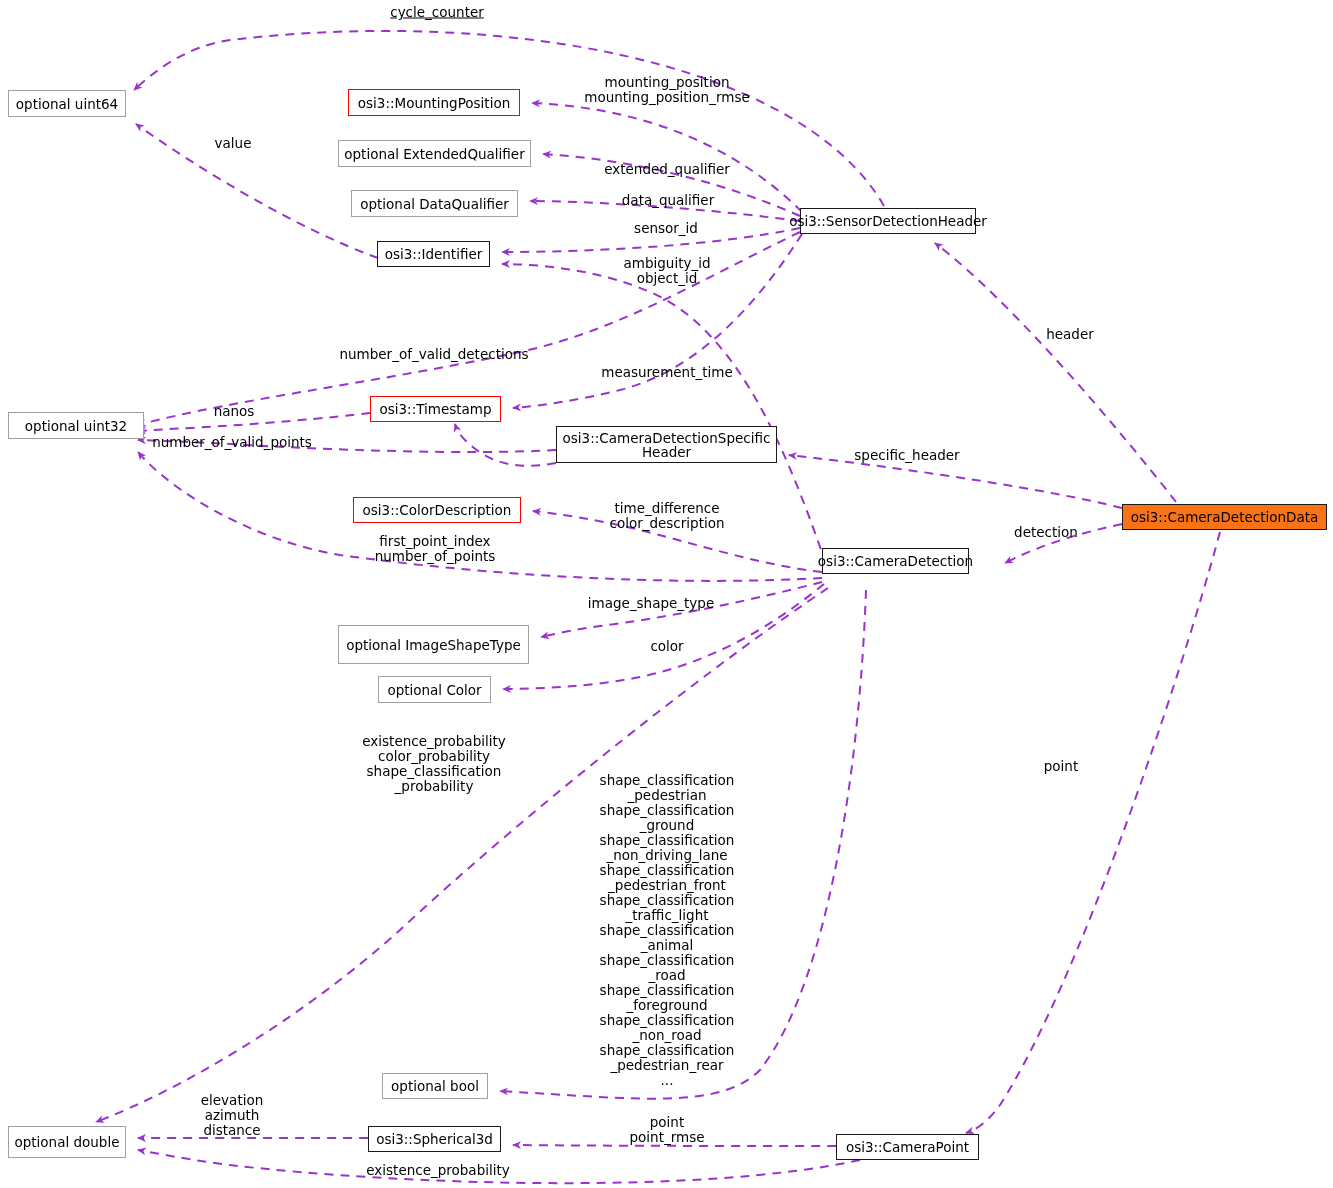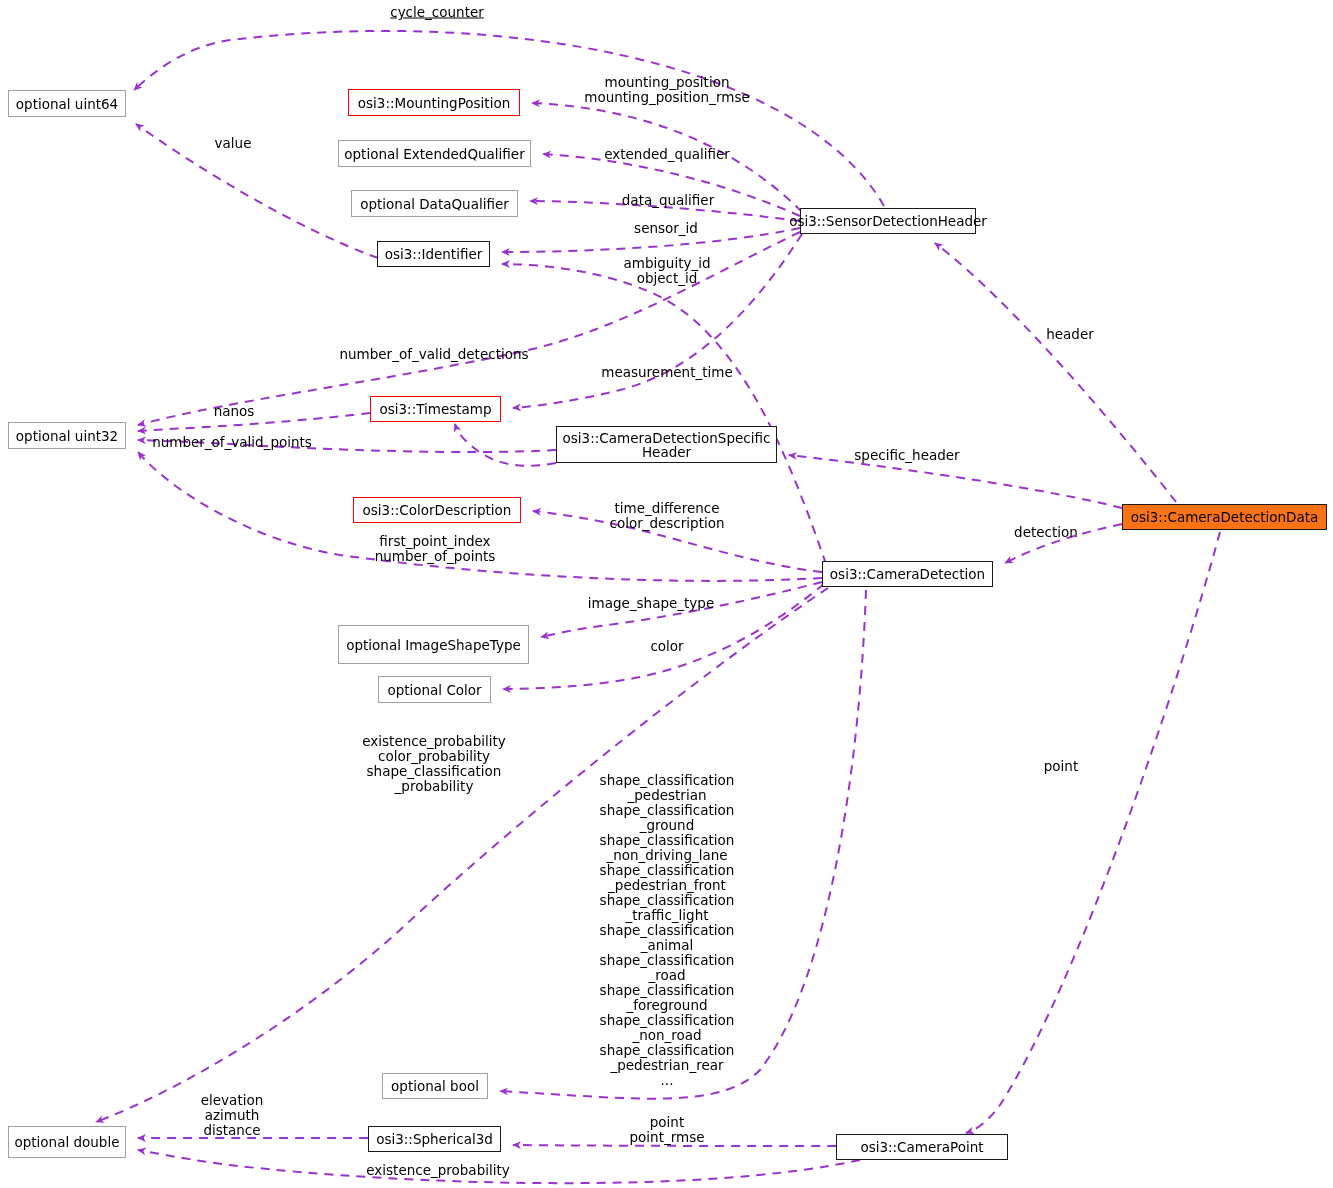--- a/index.html
+++ b/index.html
@@ -98,42 +98,42 @@
   </div>
 
   <div class="node n-bold" style="left:377px;top:241px;width:113px;height:26px;">
     <span>osi3::Identifier</span>
   </div>
 
   <div class="node n-bold" style="left:800px;top:208px;width:176px;height:26px;">
     <span>osi3::SensorDetectionHeader</span>
   </div>
 
-  <div class="node n-plain" style="left:8px;top:422px;width:118px;height:27px;">
+  <div class="node n-plain" style="left:8px;top:412px;width:136px;height:27px;">
     <span>optional uint32</span>
   </div>
 
   <div class="node n-red" style="left:370px;top:396px;width:131px;height:26px;">
     <span>osi3::Timestamp</span>
   </div>
 
   <div class="node n-bold" style="left:556px;top:426px;width:221px;height:37px;">
     <span>osi3::CameraDetectionSpecific
 Header</span>
   </div>
 
   <div class="node n-red" style="left:353px;top:497px;width:168px;height:26px;">
     <span>osi3::ColorDescription</span>
   </div>
 
   <div class="node n-main" style="left:1122px;top:504px;width:205px;height:26px;">
     <span>osi3::CameraDetectionData</span>
   </div>
 
-  <div class="node n-bold" style="left:822px;top:561px;width:171px;height:26px;">
+  <div class="node n-bold" style="left:822px;top:548px;width:147px;height:26px;">
     <span>osi3::CameraDetection</span>
   </div>
 
   <div class="node n-plain" style="left:338px;top:625px;width:191px;height:39px;">
     <span>optional ImageShapeType</span>
   </div>
 
   <div class="node n-plain" style="left:378px;top:676px;width:113px;height:27px;">
     <span>optional Color</span>
   </div>
@@ -143,29 +143,29 @@
   </div>
 
   <div class="node n-plain" style="left:8px;top:1126px;width:118px;height:32px;">
     <span>optional double</span>
   </div>
 
   <div class="node n-bold" style="left:368px;top:1126px;width:133px;height:26px;">
     <span>osi3::Spherical3d</span>
   </div>
 
-  <div class="node n-bold" style="left:836px;top:1134px;width:172px;height:26px;">
+  <div class="node n-bold" style="left:836px;top:1134px;width:143px;height:26px;">
     <span>osi3::CameraPoint</span>
   </div>
 
   <div class="elabel" style="left:437px;top:12px;text-decoration:underline;">cycle_counter</div>
   <div class="elabel" style="left:667px;top:90px;">mounting_position
 mounting_position_rmse</div>
   <div class="elabel" style="left:233px;top:143px;">value</div>
-  <div class="elabel" style="left:667px;top:154px;">extended_qualifier</div>
+  <div class="elabel" style="left:667px;top:169px;">extended_qualifier</div>
   <div class="elabel" style="left:668px;top:200px;">data_qualifier</div>
   <div class="elabel" style="left:666px;top:228px;">sensor_id</div>
   <div class="elabel" style="left:667px;top:271px;">ambiguity_id
 object_id</div>
   <div class="elabel" style="left:1070px;top:334px;">header</div>
   <div class="elabel" style="left:434px;top:354px;">number_of_valid_detections</div>
   <div class="elabel" style="left:667px;top:372px;">measurement_time</div>
   <div class="elabel" style="left:234px;top:411px;">nanos</div>
   <div class="elabel" style="left:232px;top:442px;">number_of_valid_points</div>
   <div class="elabel" style="left:907px;top:455px;">specific_header</div>

